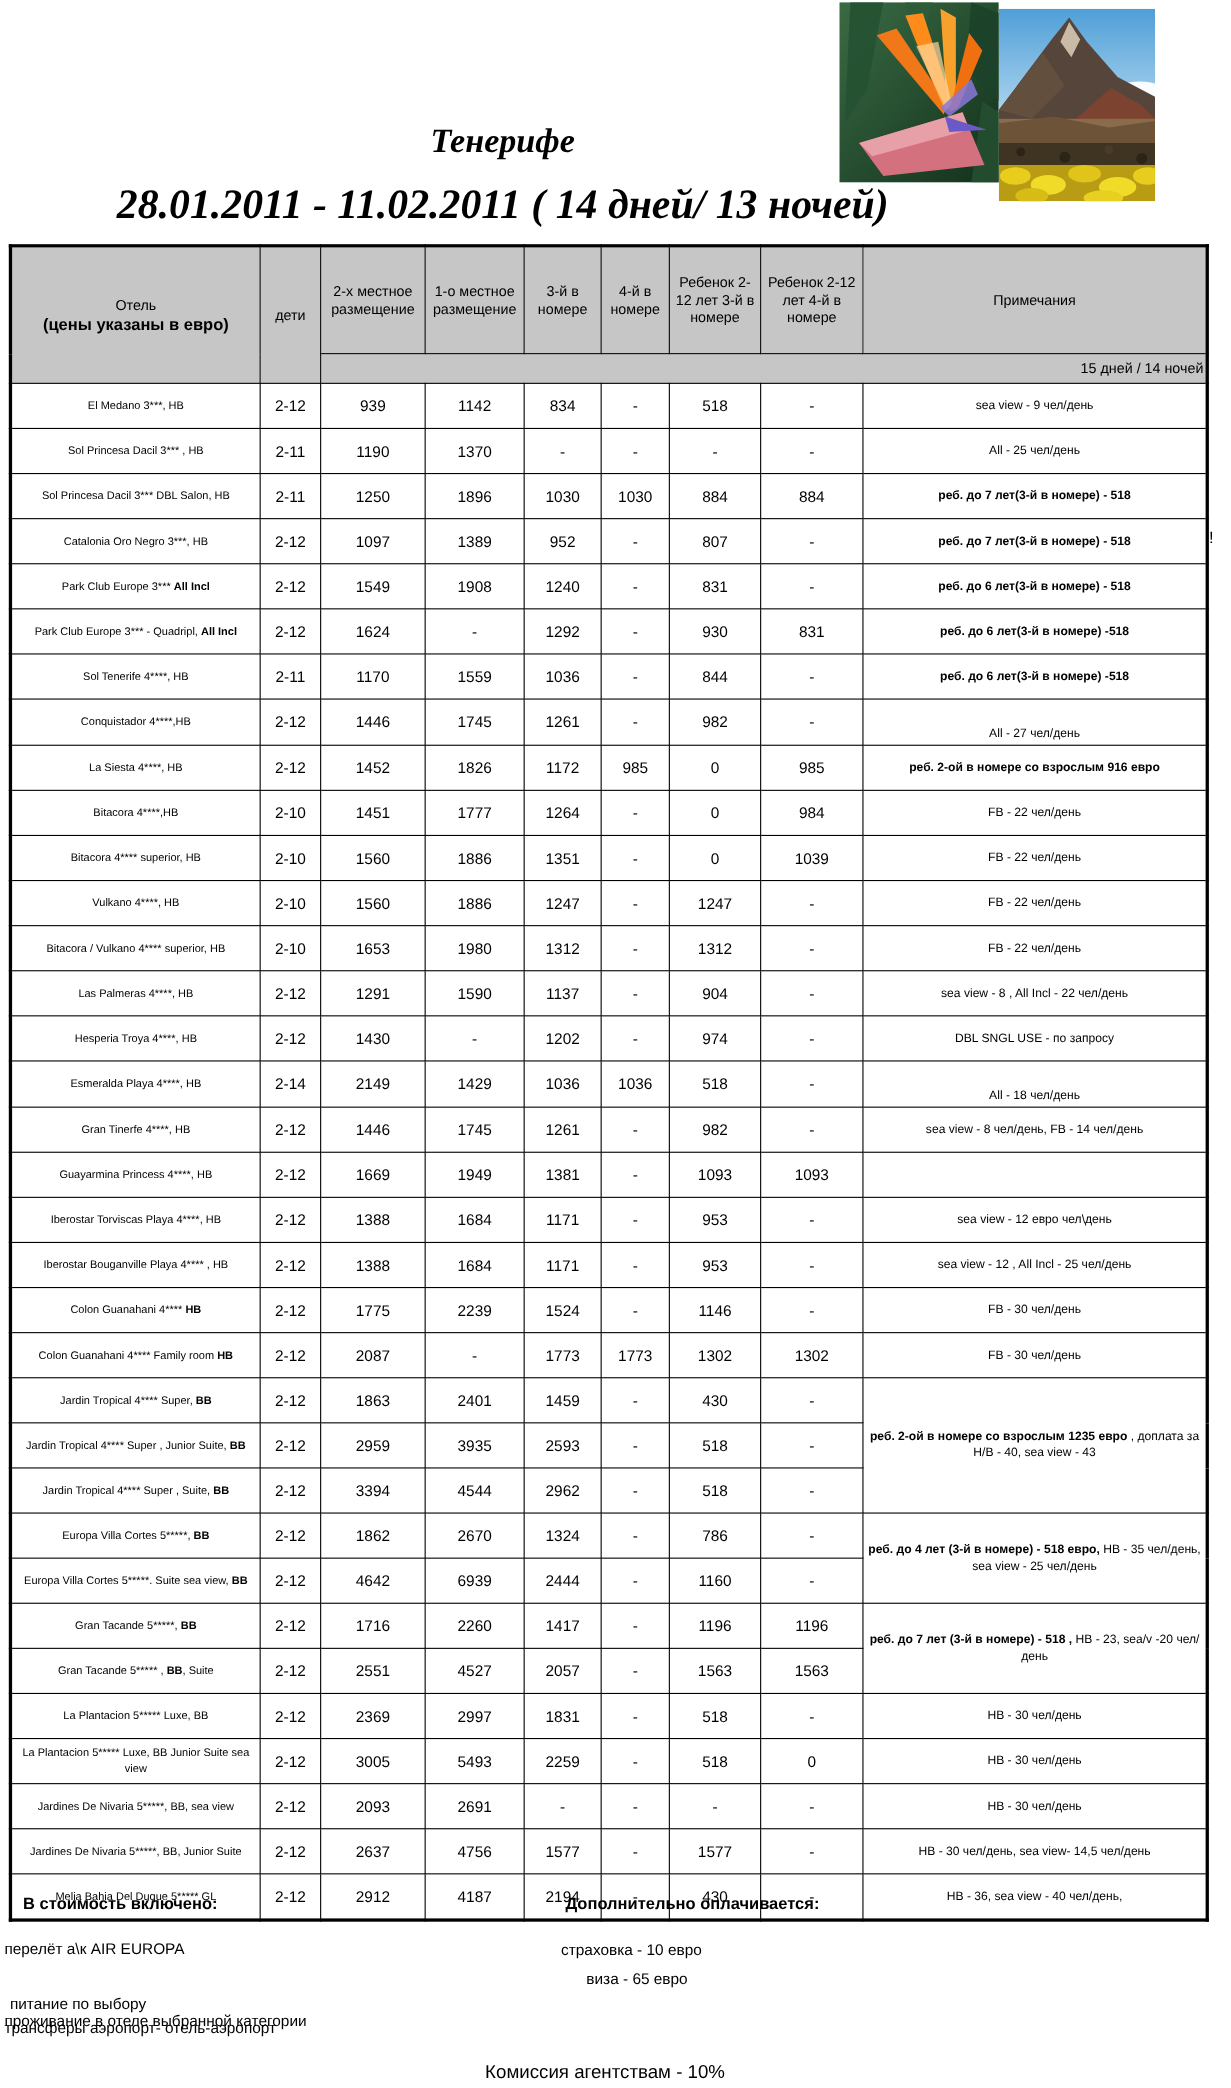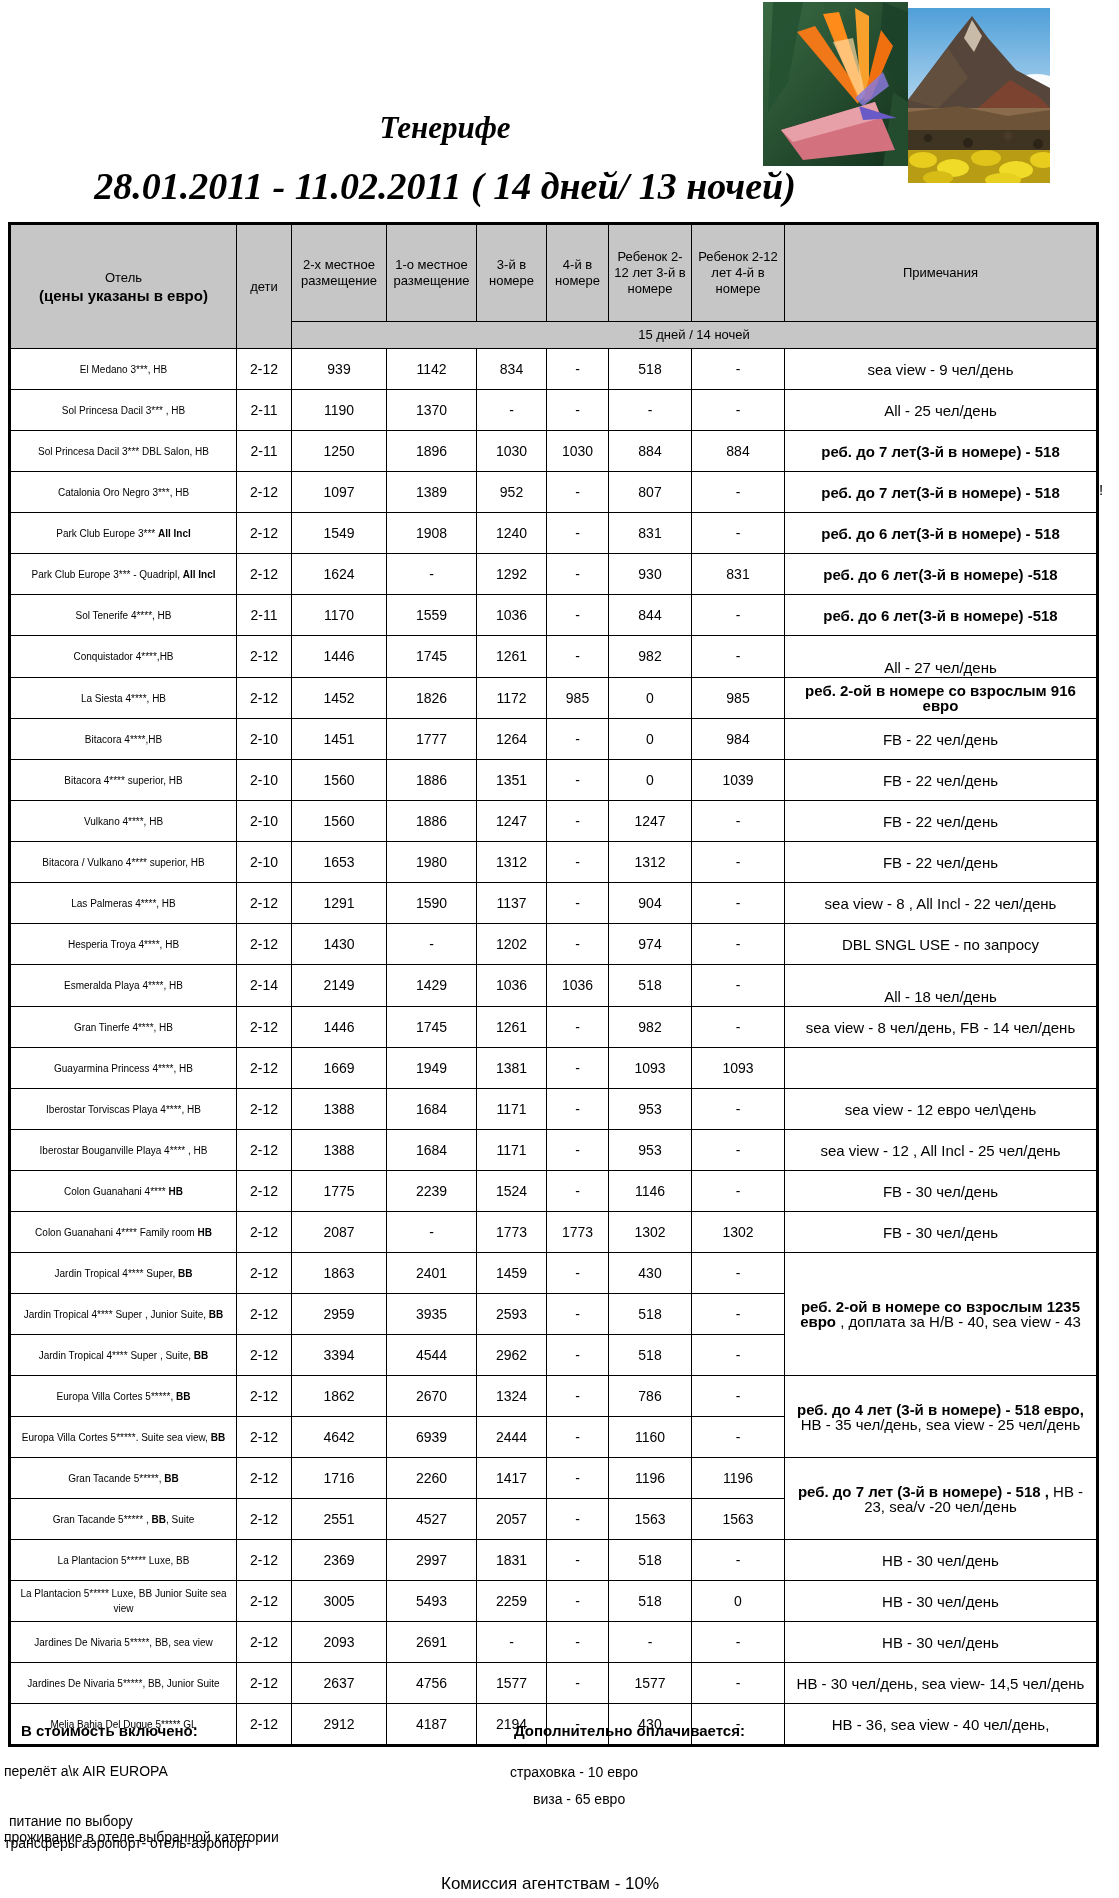--- a/index.html
+++ b/index.html
@@ -2,51 +2,51 @@
 <html><head>
 <meta charset="utf-8">
 <style>
   html,body { margin:0; padding:0; background:#ffffff; }
   .page {
     position:relative; width:1119px; height:1898px; background:#ffffff;
     font-family:"Liberation Sans", sans-serif; color:#000; overflow:hidden;
   }
   
   .title-block {
-    position:absolute; left:0; top:108px; width:890px; text-align:center;
+    position:absolute; left:12px; top:108px; width:890px; text-align:center;
     font-family:"Liberation Serif", serif; font-style:italic; font-weight:bold;
   }
   .title-line1 { font-size:31px; line-height:40px; }
   .title-line2 { font-size:38px; line-height:42px;margin-top:17px; }
   
   .photo { position:absolute; display:block; }
   .photo-flower   { left:763px; top:2px;  width:145px; height:164px; }
   .photo-mountain { left:908px; top:8px;  width:142px; height:175px; }
   
   table.price-table {
     position:absolute; left:8px; top:222px; width:1088px;
     border-collapse:collapse; table-layout:fixed;
     border:3px solid #000;
   }
   .price-table th, .price-table td { border:1px solid #000; overflow:hidden; }
   .price-table thead th {
     background:#c6c6c6; font-weight:normal; font-size:13px; line-height:16px;
     text-align:center; vertical-align:middle; padding:2px;
   }
   .price-table thead tr.hdr-main th { height:92px; }
-  .price-table thead tr.hdr-period th { height:22px; font-size:13px; }
+  .price-table thead tr.hdr-period th { height:22px; font-size:13px;text-align:right; }
   .hotel-th .l1 { display:block; font-size:13px; }
   .hotel-th .l2 { display:block; font-size:15px; font-weight:bold; margin-top:2px; }
   .price-table tbody td {
     height:38px; padding:1px 2px; font-size:13px; line-height:15px;
     text-align:center; vertical-align:middle; background:#fff;
   }
   .price-table tbody td.price-cell, .price-table tbody td.children-cell { font-size:14px; }
   .price-table tbody td.name-cell { font-size:10px; }
-  .price-table tbody td.note-cell { font-size:15px; }
+  .price-table tbody td.note-cell { font-size:11px; }
   .b { font-weight:bold; }
   .va-bottom { vertical-align:bottom !important; padding-bottom:2px !important; }
   
   .warning-mark { position:absolute; left:1099px; top:481px; font-size:15px; }
   
   .ft { position:absolute; font-size:14px; white-space:nowrap; }
   .ft-bold { font-weight:bold; font-size:15px; }
   .inc-title  { left:21px;  top:1722px; }
   .inc-item0  { left:4px;  top:1763px; }
   .inc-item1  { left:4px;  top:1829px; }

